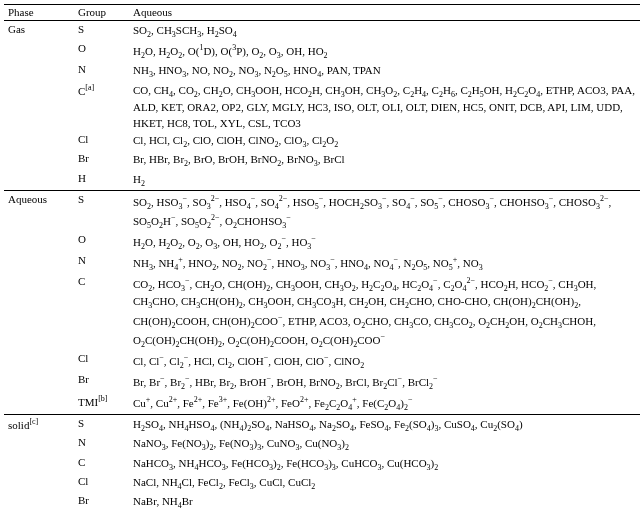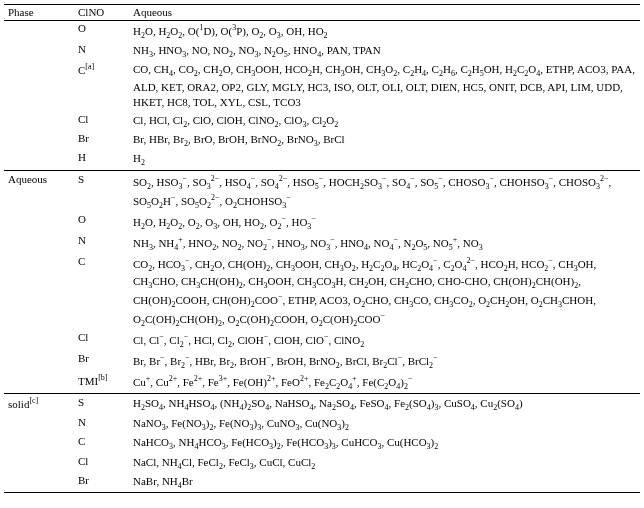--- a/index.html
+++ b/index.html
@@ -42,25 +42,30 @@
     sub { font-size: 8px; vertical-align: sub; }
     td.species-cell { line-height: 1.4; }
   </style>
 </head>
 <body>
 
 <table>
   <thead>
     <tr>
       <th class="col-phase">Phase</th>
-      <th class="col-group">ClNO</th>
+      <th class="col-group">Group</th>
       <th class="col-species">Aqueous</th>
     </tr>
   </thead>
   <tbody id="table-body">
+  <tr class="section-divider">
+        <td class="col-phase">Gas</td>
+        <td class="col-group">S</td>
+        <td class="col-species species-cell">SO<sub>2</sub>, CH<sub>3</sub>SCH<sub>3</sub>, H<sub>2</sub>SO<sub>4</sub></td>
+      </tr>
       <tr>
         <td class="col-phase"></td>
         <td class="col-group">O</td>
         <td class="col-species species-cell">H<sub>2</sub>O, H<sub>2</sub>O<sub>2</sub>, O(<sup>1</sup>D), O(<sup>3</sup>P), O<sub>2</sub>, O<sub>3</sub>, OH, HO<sub>2</sub></td>
       </tr>
       <tr>
         <td class="col-phase"></td>
         <td class="col-group">N</td>
         <td class="col-species species-cell">NH<sub>3</sub>, HNO<sub>3</sub>, NO, NO<sub>2</sub>, NO<sub>3</sub>, N<sub>2</sub>O<sub>5</sub>, HNO<sub>4</sub>, PAN, TPAN</td>
       </tr>

